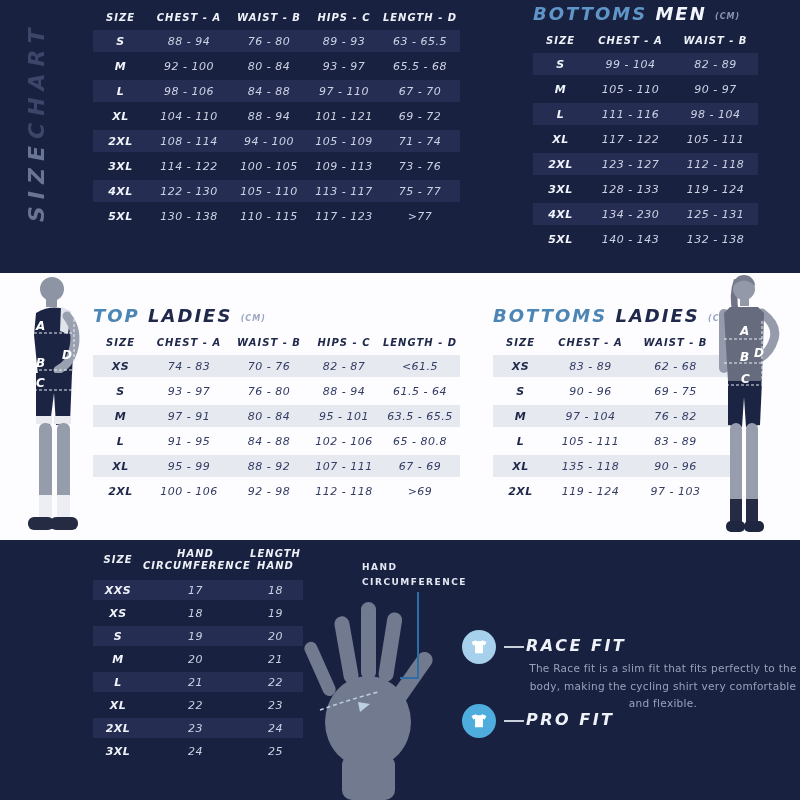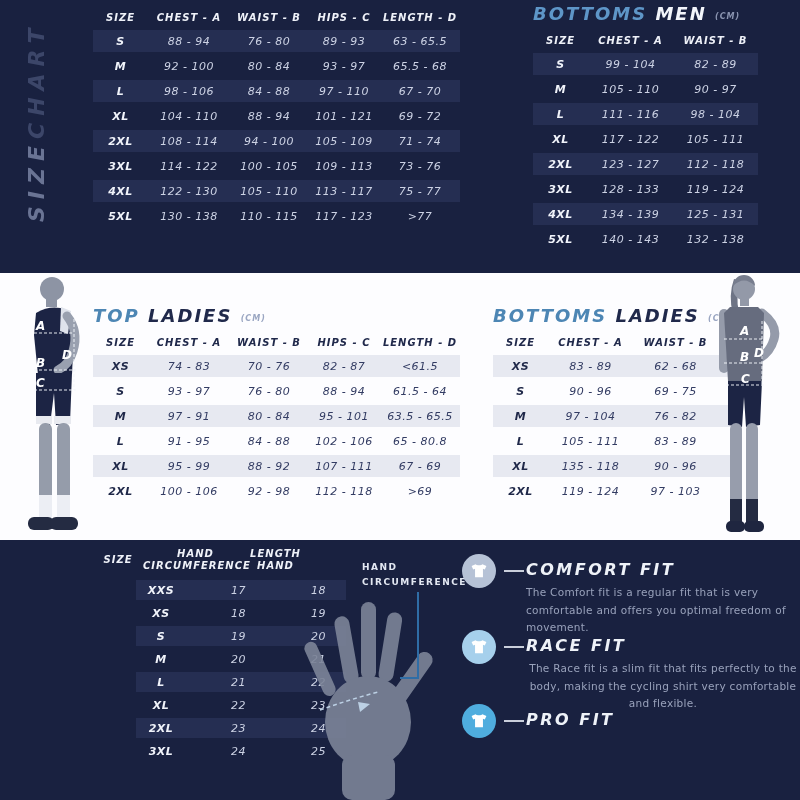--- a/index.html
+++ b/index.html
@@ -23,21 +23,21 @@
   .t-unit{font-size:8px;font-weight:bold;letter-spacing:1px;vertical-align:1px;}
   .thead,.trow{display:grid;align-items:center;text-align:center;}
   .thead{margin-bottom:6px;}
   .hcell{font-size:10px;font-weight:bold;letter-spacing:1px;white-space:pre-line;line-height:12px;}
   .trow{height:22px;margin-bottom:3px;}
   .tcell{font-size:11px;letter-spacing:0.5px;}
   .c0{font-weight:bold;}
   .cols5 .thead,.cols5 .trow{grid-template-columns:55px 82px 78px 72px 80px;}
   .cols3 .thead,.cols3 .trow{grid-template-columns:55px 85px 85px;}
   .colsg .thead,.colsg .trow{grid-template-columns:50px 105px 55px;}
-  .colsg .trow{height:20px;margin-left:43px;}
+  .colsg .trow{height:20px;}
   .dark .t-pre{color:#5e96c8;} .dark .t-name{color:#f2f5fb;} .dark .t-unit{color:#8a94b0;}
   .dark .hcell{color:#eef1f8;}
   .dark .tcell{color:#ccd2e4;} .dark .c0{color:#f0f3fa;}
   .dark .trow.alt{background:#252e52;}
   .light .t-pre{color:#4d86b4;} .light .t-name{color:#20294b;text-align:right;} .light .t-unit{color:#9aa6c2;}
   .light .hcell{color:#20294b;}
   .light .tcell{color:#333c63;} .light .c0{color:#1f2849;}
   .light .trow.alt{background:#e7e9f1;}
   #tbl-top-men{left:93px;top:12px;}
   #tbl-bottoms-men{left:493px;top:3px;margin-left:40px;}
@@ -186,21 +186,21 @@
           <div class="tcell">123 - 127</div>
           <div class="tcell">112 - 118</div>
         </div>
         <div class="trow">
           <div class="tcell c0">3XL</div>
           <div class="tcell">128 - 133</div>
           <div class="tcell">119 - 124</div>
         </div>
         <div class="trow alt">
           <div class="tcell c0">4XL</div>
-          <div class="tcell">134 - 139</div>
+          <div class="tcell">134 - 230</div>
           <div class="tcell">125 - 131</div>
         </div>
         <div class="trow">
           <div class="tcell c0">5XL</div>
           <div class="tcell">140 - 143</div>
           <div class="tcell">132 - 138</div>
         </div>
       </div>
   </div>
 
@@ -420,30 +420,20 @@
       <rect x="16" y="50" width="13" height="58" rx="6.5" transform="rotate(-24 22 80)"></rect>
       <rect x="106" y="58" width="16" height="62" rx="8" transform="rotate(35 114 88)"></rect>
       <ellipse cx="70" cy="132" rx="43" ry="46"></ellipse>
       <rect x="44" y="165" width="53" height="45" rx="10"></rect>
     </g>
     <path d="M120 2 V88 H102" stroke="#2f6da6" stroke-width="2" fill="none"></path>
     <path d="M22 120 Q50 110 80 102" stroke="#bcd0e4" stroke-width="1.5" stroke-dasharray="4,3" fill="none"></path>
     <polygon points="60,112 72,114 62,122" fill="#bcd0e4"></polygon>
   </svg>
 
-  <div class="fit" id="fit-0">
-    <span class="fit-icon" style="background: rgb(182, 194, 214);">
-      <svg width="24" height="24" viewBox="0 0 34 34">
-          <path d="M17 9c-2.2 0-4-.8-4.8-1.6L6.5 10l2.3 5 2.6-1.2V26h11.2V13.8l2.6 1.2 2.3-5-5.7-2.6C21 8.2 19.2 9 17 9Z" fill="#ffffff"></path>
-        </svg>
-    </span>
-    <span class="fit-dash"></span>
-    <div class="fit-name">COMFORT FIT</div>
-    <div class="fit-desc">The Comfort fit is a regular fit that is very comfortable and offers you optimal freedom of movement.</div>
-  </div>
   <div class="fit" id="fit-1">
     <span class="fit-icon" style="background: rgb(166, 208, 236);">
       <svg width="24" height="24" viewBox="0 0 34 34">
           <path d="M17 9c-2.2 0-4-.8-4.8-1.6L6.5 10l2.3 5 2.6-1.2V26h11.2V13.8l2.6 1.2 2.3-5-5.7-2.6C21 8.2 19.2 9 17 9Z" fill="#ffffff"></path>
         </svg>
     </span>
     <span class="fit-dash"></span>
     <div class="fit-name">RACE FIT</div>
     <div class="fit-desc">The Race fit is a slim fit that fits perfectly to the body, making the cycling shirt very comfortable and flexible.</div>
   </div>

